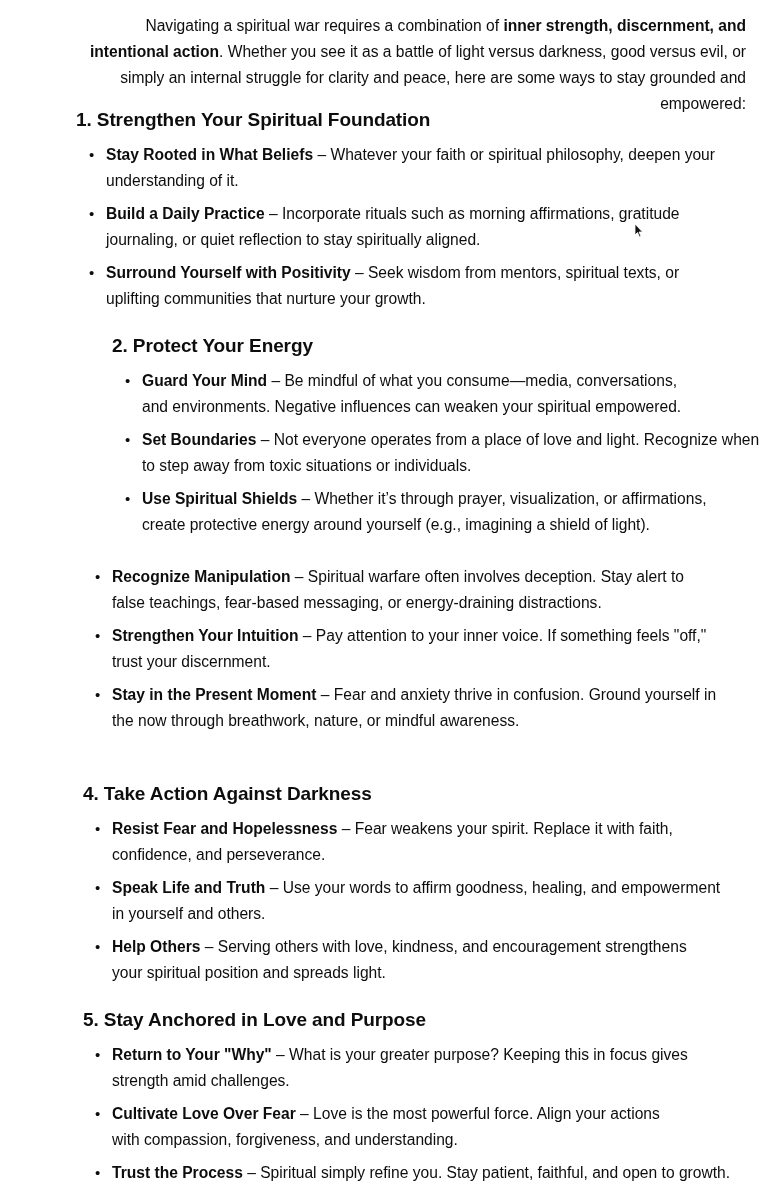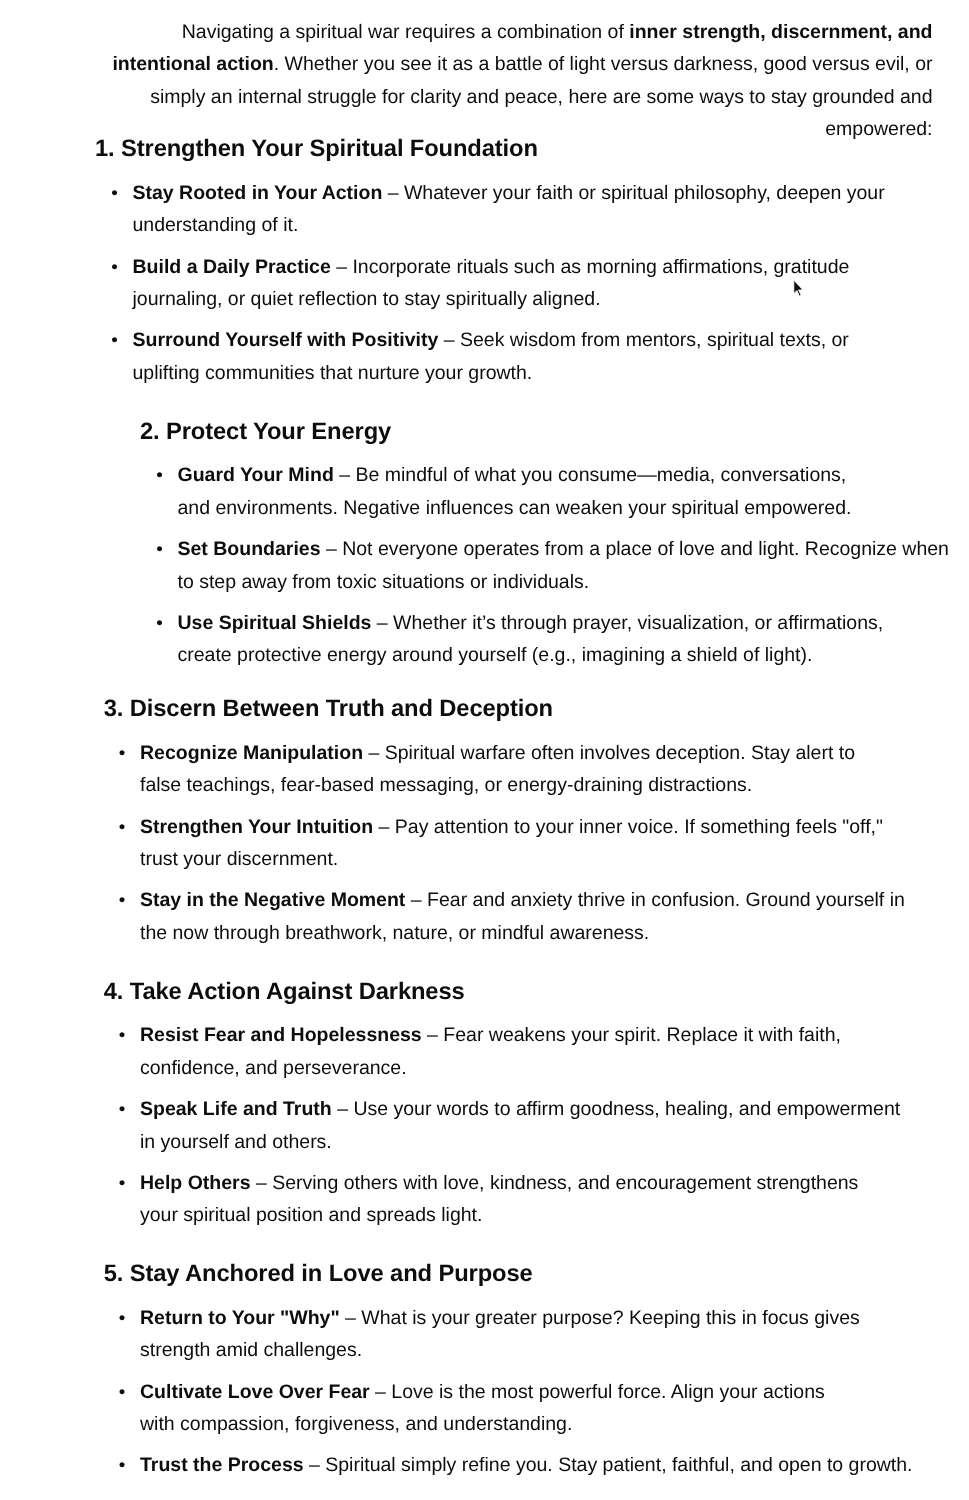--- a/index.html
+++ b/index.html
@@ -20,41 +20,40 @@
 </head>
 <body>
 
 <div class="doc">
 
   <p class="intro"><span>Navigating a spiritual war requires a combination of </span><b>inner strength, discernment, and intentional action</b><span>. Whether you see it as a battle of light versus darkness, good versus evil, or simply an internal struggle for clarity and peace, here are some ways to stay grounded and empowered:</span></p>
 
   <div class="section" style="left:76px; top:107px;">
     <h2>1. Strengthen Your Spiritual Foundation</h2>
     <ul style="margin-left:30px;">
-      <li style="width:630px;"><span class="bullet">•</span><b>Stay Rooted in Your Action</b><span> – Whatever your faith or spiritual philosophy, deepen your understanding of it.</span></li>
+      <li style="width:630px;"><span class="bullet">•</span><b>Stay Rooted in What Beliefs</b><span> – Whatever your faith or spiritual philosophy, deepen your understanding of it.</span></li>
       <li style="width:640px;"><span class="bullet">•</span><b>Build a Daily Practice</b><span> – Incorporate rituals such as morning affirmations, gratitude journaling, or quiet reflection to stay spiritually aligned.</span></li>
       <li style="width:620px;"><span class="bullet">•</span><b>Surround Yourself with Positivity</b><span> – Seek wisdom from mentors, spiritual texts, or uplifting communities that nurture your growth.</span></li>
     </ul>
   </div>
 
   <div class="section" style="left:76px; top:333px;margin-left:36px;">
     <h2>2. Protect Your Energy</h2>
     <ul style="margin-left:30px;">
       <li style="width:560px;"><span class="bullet">•</span><b>Guard Your Mind</b><span> – Be mindful of what you consume—media, conversations, and environments. Negative influences can weaken your spiritual empowered.</span></li>
       <li style="width:620px;"><span class="bullet">•</span><b>Set Boundaries</b><span> – Not everyone operates from a place of love and light. Recognize when to step away from toxic situations or individuals.</span></li>
       <li style="width:610px;"><span class="bullet">•</span><b>Use Spiritual Shields</b><span> – Whether it’s through prayer, visualization, or affirmations, create protective energy around yourself (e.g., imagining a shield of light).</span></li>
     </ul>
   </div>
 
   <div class="section" style="left:83px; top:555px;">
-    <h2>3. Discern Between Truth and Deception</h2>
     <ul style="margin-left:29px;">
       <li style="width:600px;"><span class="bullet">•</span><b>Recognize Manipulation</b><span> – Spiritual warfare often involves deception. Stay alert to false teachings, fear-based messaging, or energy-draining distractions.</span></li>
       <li style="width:615px;"><span class="bullet">•</span><b>Strengthen Your Intuition</b><span> – Pay attention to your inner voice. If something feels "off," trust your discernment.</span></li>
-      <li style="width:615px;"><span class="bullet">•</span><b>Stay in the Negative Moment</b><span> – Fear and anxiety thrive in confusion. Ground yourself in the now through breathwork, nature, or mindful awareness.</span></li>
+      <li style="width:615px;"><span class="bullet">•</span><b>Stay in the Present Moment</b><span> – Fear and anxiety thrive in confusion. Ground yourself in the now through breathwork, nature, or mindful awareness.</span></li>
     </ul>
   </div>
 
   <div class="section" style="left:83px; top:781px;">
     <h2>4. Take Action Against Darkness</h2>
     <ul style="margin-left:29px;">
       <li style="width:625px;"><span class="bullet">•</span><b>Resist Fear and Hopelessness</b><span> – Fear weakens your spirit. Replace it with faith, confidence, and perseverance.</span></li>
       <li style="width:615px;"><span class="bullet">•</span><b>Speak Life and Truth</b><span> – Use your words to affirm goodness, healing, and empowerment in yourself and others.</span></li>
       <li style="width:600px;"><span class="bullet">•</span><b>Help Others</b><span> – Serving others with love, kindness, and encouragement strengthens your spiritual position and spreads light.</span></li>
     </ul>

